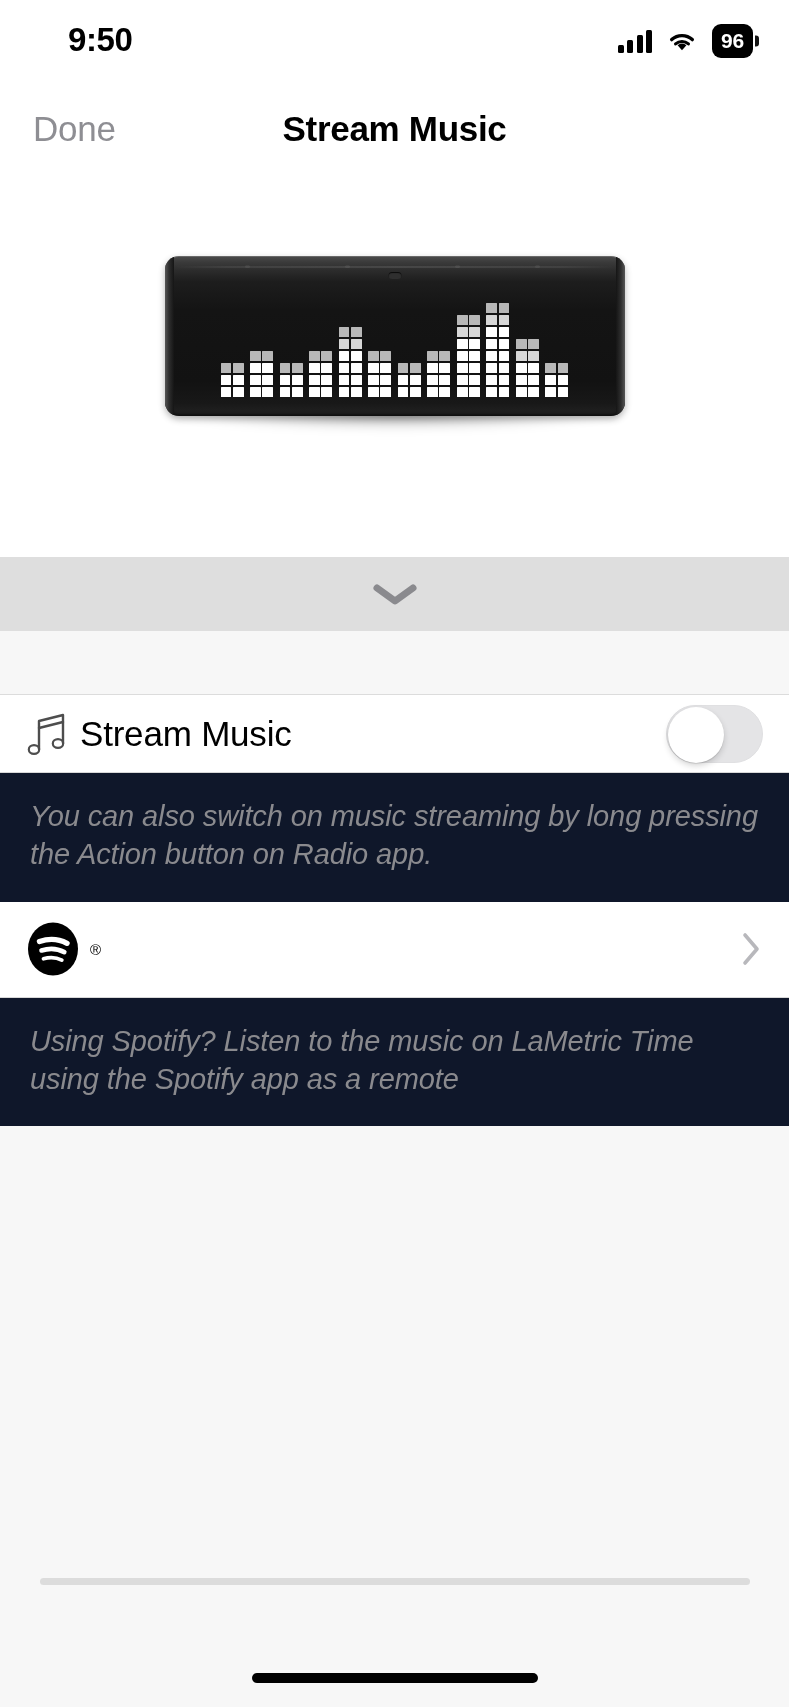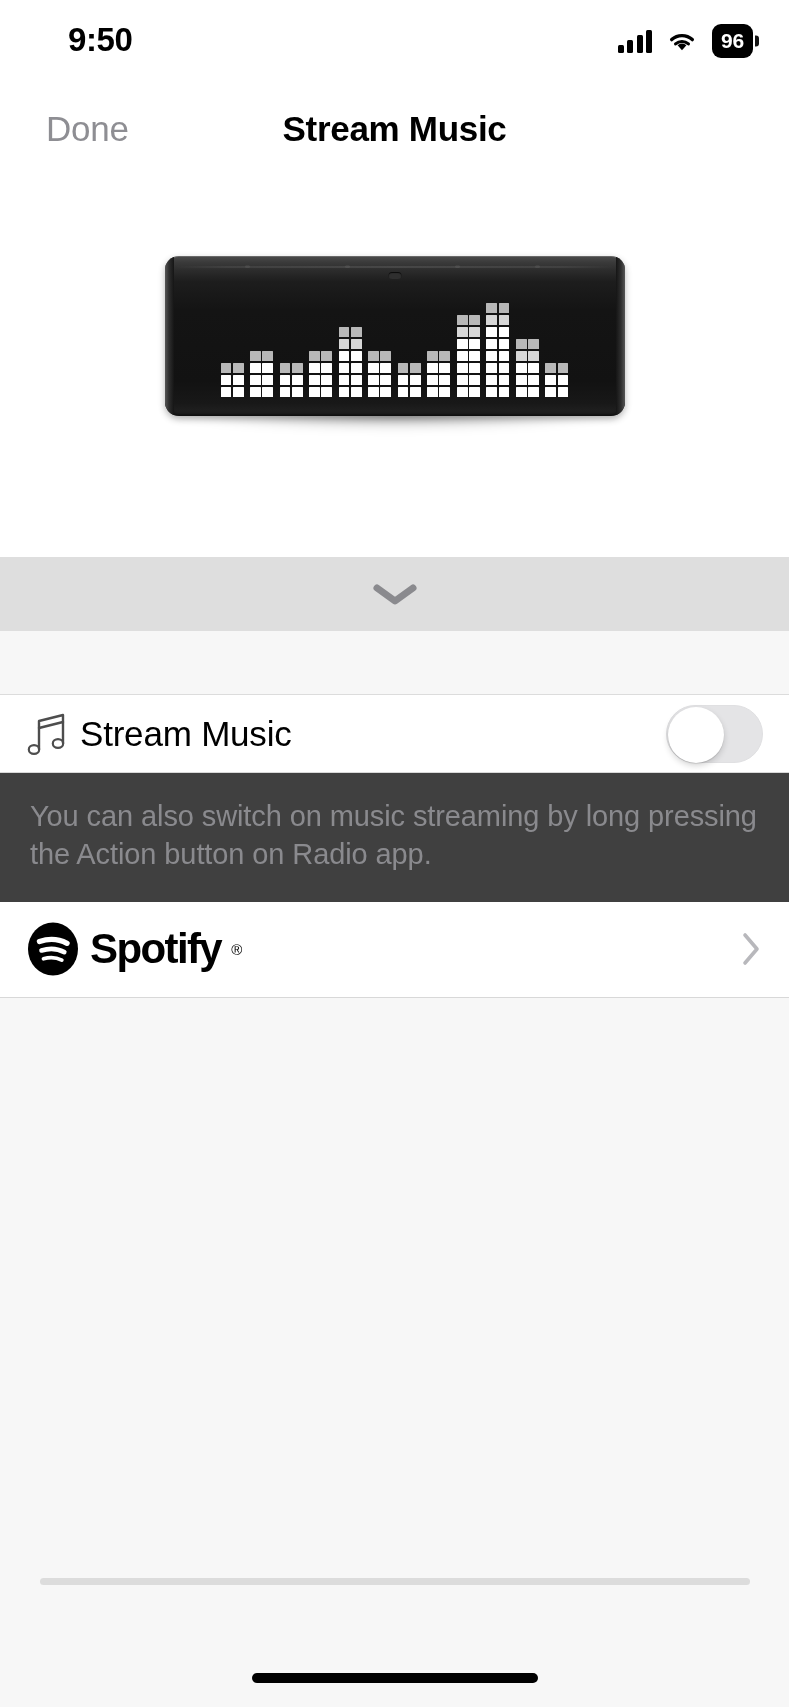--- a/index.html
+++ b/index.html
@@ -44,21 +44,21 @@
     width: 4px; height: 11px; background: #000;
     border-radius: 0 3px 3px 0; opacity: .92;
   }
 
   
   .navbar {
     position: absolute; top: 82px; left: 0; width: 789px; height: 112px;
     background: #ffffff;
   }
   .nav-done {
-    position: absolute; left: 46px; top: 27px;
+    position: absolute; left: 33px; top: 27px;
     font-size: 35px; color: #8e8e93; letter-spacing: -0.2px;
     background: none; border: none; font-family: inherit; cursor: pointer;
   }
   .nav-title {
     position: absolute; left: 0; top: 27px; width: 789px; text-align: center;
     font-size: 35px; font-weight: 700; color: #000; letter-spacing: -0.3px;
   }
 
   
   .hero {
@@ -152,22 +152,22 @@
     cursor: pointer;
   }
   .toggle .knob {
     position: absolute; left: 1px; top: 1px;
     width: 56px; height: 56px; border-radius: 50%;
     background: #ffffff;
     box-shadow: 0 3px 6px rgba(0,0,0,0.16), 0 1px 1px rgba(0,0,0,0.12);
   }
 
   .footnote {
-    padding: 24px 30px 28px 30px; background: #404040;
-    font-size: 29px; line-height: 1.32; color: #8a8a8e; letter-spacing: -0.1px;
+    padding: 24px 30px 28px 30px; background: #0f172a;
+    font-size: 29px; line-height: 1.32; color: #8a8a8e; letter-spacing: -0.1px; font-style: italic;
   }
   .section-header {
     padding: 28px 30px 12px 30px; background: #f7f7f7;
     font-size: 27px; color: #8a8a8e; letter-spacing: 0.4px;
   }
   .section-header-wrap { border-bottom: 1px solid #d8d8d8; }
 
   .spotify-row {
     position: relative; background:#fff; height: 96px;
     display:flex; align-items:center; padding: 0 26px;
@@ -502,25 +502,25 @@
 
 
     <div class="spotify-row">
       <div class="spotify-logo">
         <svg class="sp-mark" viewBox="0 0 54 54">
           <ellipse cx="27" cy="27" rx="25" ry="26.5" fill="#000"></ellipse>
           <path d="M13.5 19.5 c9.5 -3.2 19.5 -2.4 27.5 1.8" stroke="#fff" stroke-width="5.4" fill="none" stroke-linecap="round"></path>
           <path d="M15.5 28.5 c8 -2.6 16.2 -1.9 22.8 1.6" stroke="#fff" stroke-width="4.6" fill="none" stroke-linecap="round"></path>
           <path d="M17.5 36.8 c6.4 -2 13 -1.4 18.3 1.3" stroke="#fff" stroke-width="3.8" fill="none" stroke-linecap="round"></path>
         </svg>
-        <span class="sp-word">Spotify</span>
         <span class="sp-reg">®</span>
       </div>
       <svg class="chev-right" viewBox="0 0 20 34">
         <path d="M4 3 L16 17 L4 31" stroke="#b8b8bc" stroke-width="3.6" fill="none" stroke-linecap="round" stroke-linejoin="round"></path>
       </svg>
     </div>
 
+    <div class="footnote">Using Spotify? Listen to the music on LaMetric Time using the Spotify app as a remote</div>
   </div>
 
   <div class="scroll-ind"></div>
   <div class="home-indicator"></div>
 </div>
 
 </body></html>

